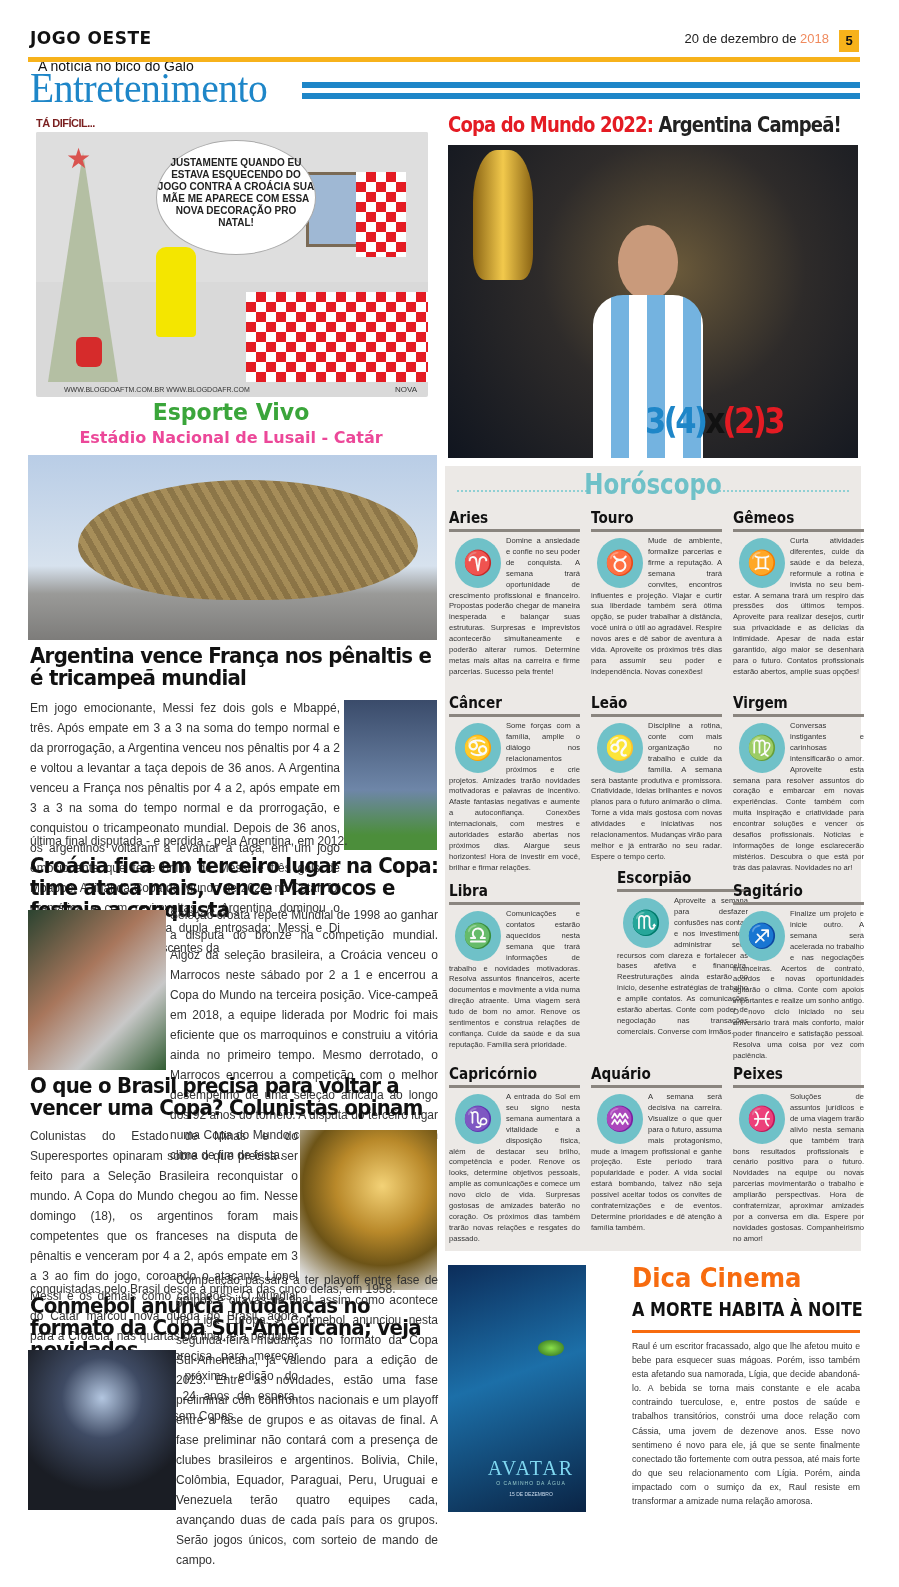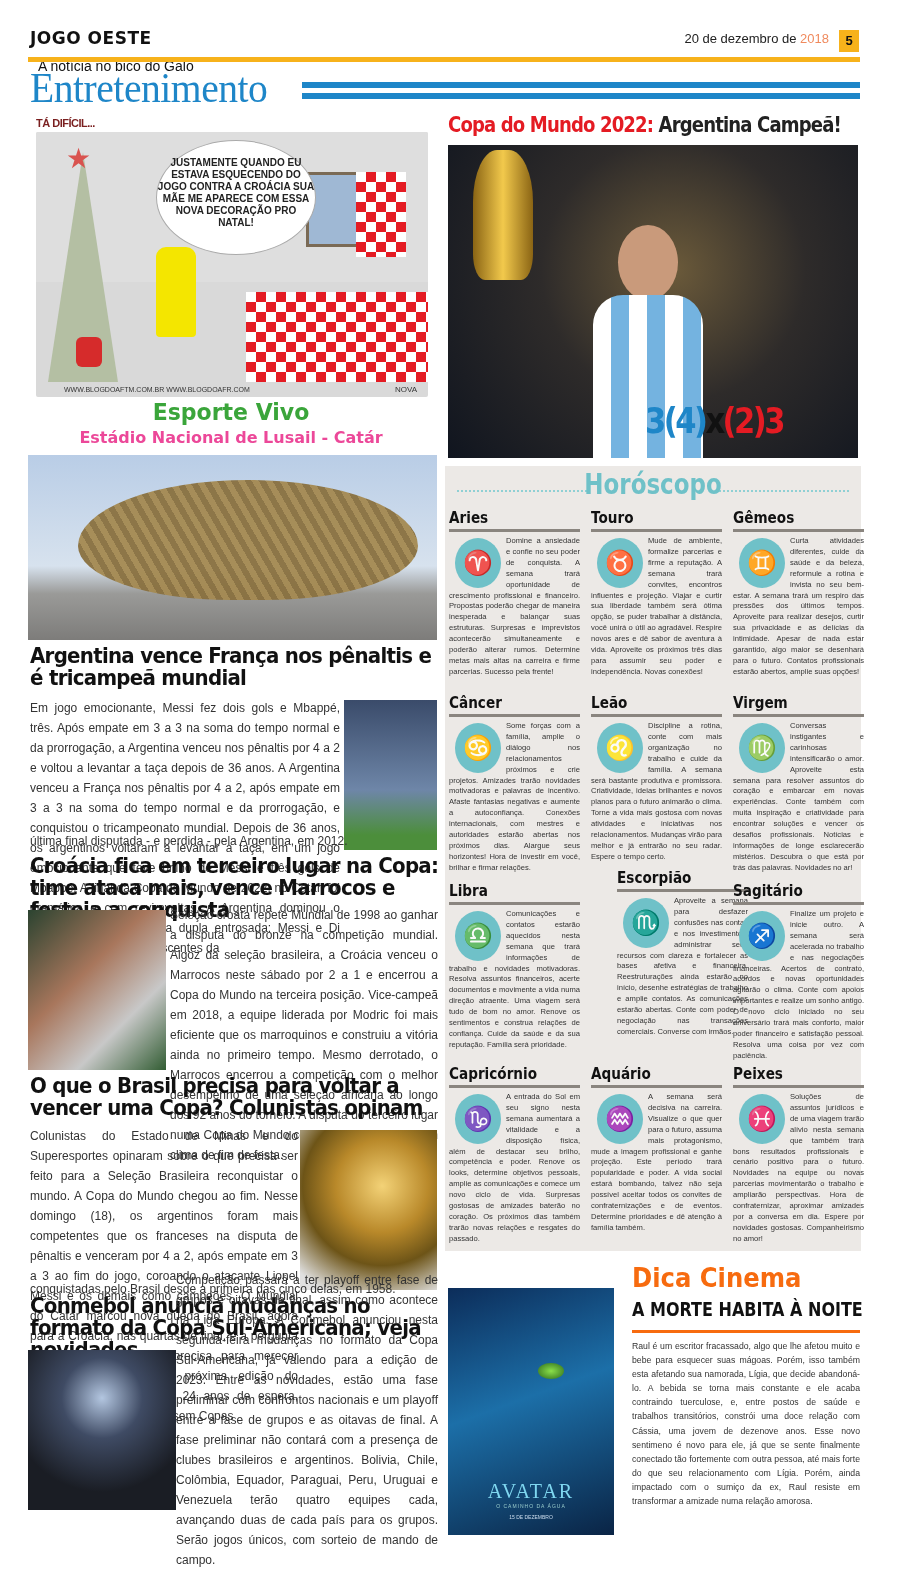--- a/index.html
+++ b/index.html
@@ -58,21 +58,21 @@
 #horo{left:445px;top:466px;width:416px;height:785px;background:#ece9e6;}
 #horo-title{left:0;width:416px;top:2px;text-align:center;font-family:"DejaVu Sans",sans-serif;font-weight:bold;font-size:28px;color:#6fc1c8;transform:scaleX(0.82);}
 .wave{top:18px;width:130px;height:8px;border-bottom:2px dotted #8fd0d4;}
 .sign{width:131px;}
 .sign h3{font-family:"DejaVu Sans",sans-serif;font-weight:bold;font-size:16px;color:#111;transform:scaleX(0.85);transform-origin:left;height:20px;line-height:20px;}
 .sign .bar{height:3px;background:#8a857f;margin:1px 0 4px 0;}
 .sign .txt{font-size:7.6px;line-height:10.9px;color:#333;text-align:justify;}
 .sign .glyph{float:left;width:46px;height:50px;margin:2px 5px 0 6px;border-radius:50%;background:#6fc1c8;position:relative;}
 .sign .glyph span{position:absolute;left:0;top:0;width:46px;height:50px;line-height:50px;text-align:center;font-size:24px;color:#1d1d1d;}
 
-#poster{left:448px;top:1265px;width:166px;height:247px;background:linear-gradient(160deg,#0c2d5a 0%,#1c6fa8 45%,#0a2445 100%);margin-top:23px;}
+#poster{left:448px;top:1265px;width:138px;height:247px;background:linear-gradient(160deg,#0c2d5a 0%,#1c6fa8 45%,#0a2445 100%);}
 .eye{left:90px;top:75px;width:26px;height:16px;border-radius:50%;background:radial-gradient(#8be04a,#2c6a1c);}
 #poster-title{left:0;width:166px;top:192px;text-align:center;font-family:"Liberation Serif",serif;font-size:20px;letter-spacing:2px;color:#7fd7f0;}
 #poster-sub{left:0;width:166px;top:215px;text-align:center;font-size:5px;color:#9cc;letter-spacing:1px;}
 #poster-date{left:0;width:166px;top:226px;text-align:center;font-size:5px;color:#cde;}
 #cinema-kicker{left:632px;top:1262px;font-family:"DejaVu Sans",sans-serif;font-weight:bold;font-size:27px;color:#f76b0f;transform:scaleX(0.9);transform-origin:left;}
 #cinema-title{left:632px;top:1297px;font-family:"DejaVu Sans",sans-serif;font-weight:bold;font-size:20px;color:#111;transform:scaleX(0.8);transform-origin:left;white-space:nowrap;}
 #cinema-rule{left:632px;top:1330px;width:228px;height:3px;background:#f76b0f;}
 #cinema-body{left:632px;top:1339px;width:228px;font-size:8.7px;line-height:14.1px;text-align:justify;color:#333;}
 </style>
 </head>

